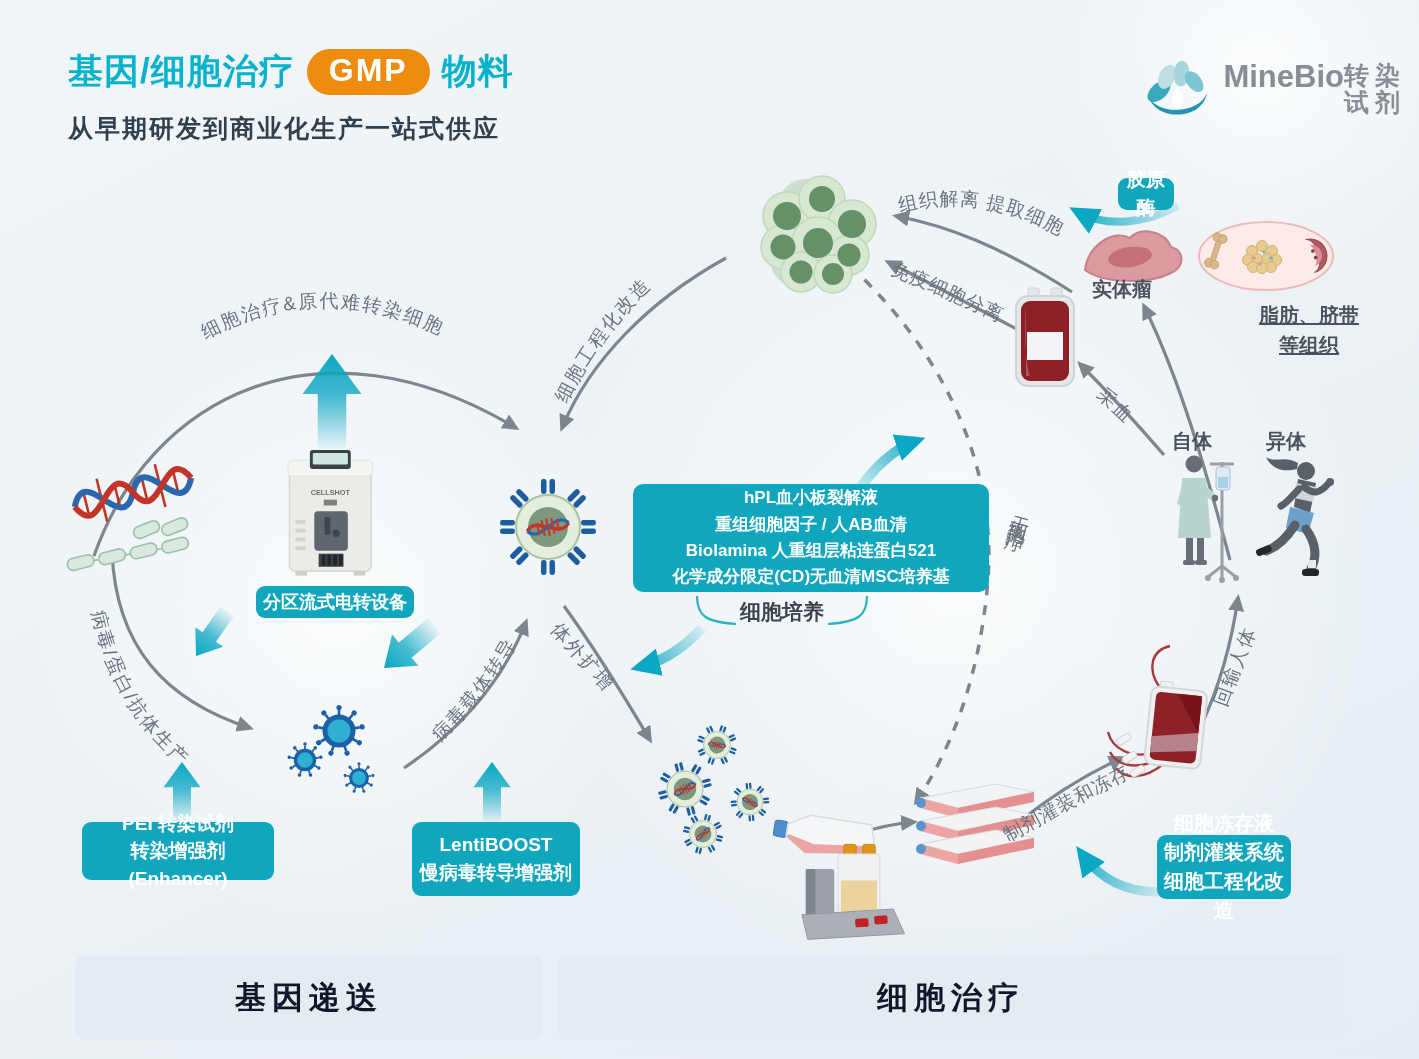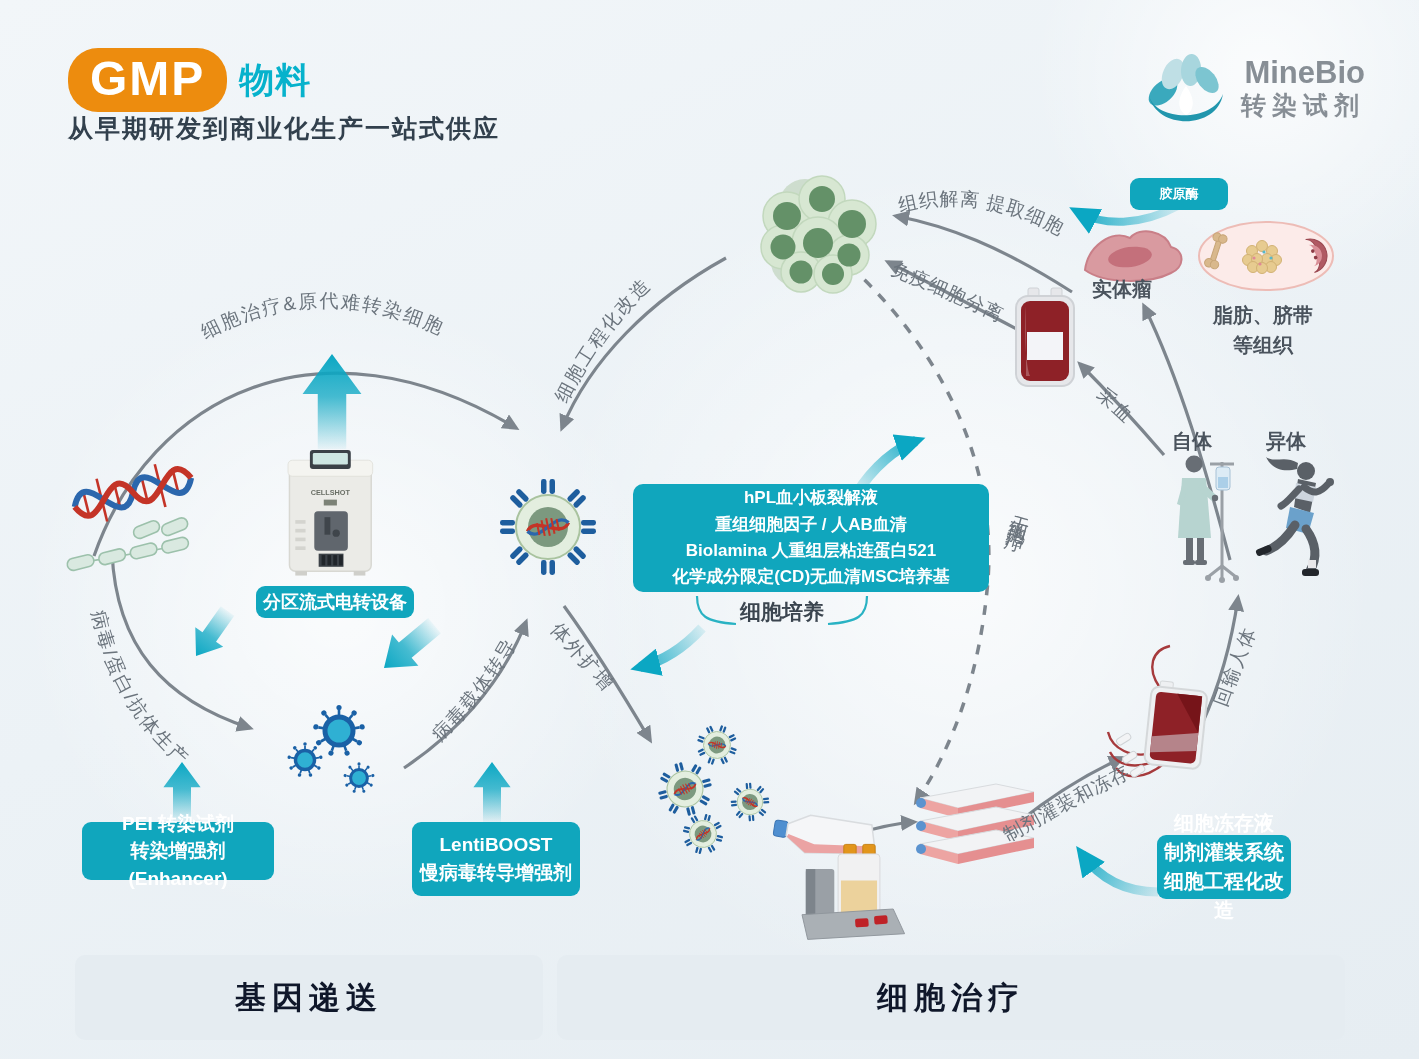--- a/index.html
+++ b/index.html
@@ -4,26 +4,26 @@
 <style>
   html,body{margin:0;padding:0;background:#dfe7ec;}
   .stage{position:relative;width:1419px;height:1059px;overflow:hidden;
     font-family:"Liberation Sans","DejaVu Sans",sans-serif;
     background:linear-gradient(155deg,#f2f6f9 0%,#ecf2f6 45%,#e6edf2 100%);}
   .abs{position:absolute;}
   .glow{position:absolute;border-radius:50%;background:radial-gradient(circle,rgba(255,255,255,.75) 0%,rgba(255,255,255,0) 70%);}
   
   .title-row{display:flex;align-items:center;gap:12px;}
   .title-teal{color:#06b2cc;font-size:35px;font-weight:bold;letter-spacing:1px;}
-  .gmp-pill{background:#ed8c0e;color:#fff;font-size:48px;font-weight:bold;
+  .gmp-pill{background:#ed8c0e;color:#fff;font-size:32px;font-weight:bold;
     padding:3px 22px 6px 22px;border-radius:30px;letter-spacing:2px;}
   .subtitle{color:#32404d;font-size:25px;font-weight:bold;letter-spacing:2px;}
   
   .logo{display:flex;align-items:center;gap:10px;}
-  .logo-text{display:flex;flex-direction:column;line-height:1.1;align-items:flex-end;}
+  .logo-text{display:flex;flex-direction:row;line-height:1.1;}
   .logo-en{color:#878e95;font-size:31px;font-weight:bold;}
   .logo-cn{color:#878e95;font-size:25px;font-weight:bold;letter-spacing:6px;margin-top:2px;}
   
   .badge{position:absolute;background:#10a6bd;color:#fff;font-weight:bold;
     border-radius:9px;display:flex;flex-direction:column;align-items:center;
     justify-content:center;text-align:center;line-height:1.45;}
   .label-dark{position:absolute;color:#4a535d;font-weight:bold;text-align:center;}
   .vert-label{position:absolute;writing-mode:vertical-rl;color:#6b747d;font-size:19px;
     letter-spacing:4px;transform:rotate(16deg);}
   
@@ -479,20 +479,21 @@
       <textPath href="#pImmune" startOffset="0">免疫细胞分离</textPath></text>
     <text class="arc">
       <textPath href="#pBlood" startOffset="0">采血</textPath></text>
     <text class="arc">
       <textPath href="#pReinf" startOffset="0">回输人体</textPath></text>
     <text class="arc2">
       <textPath href="#pFill" startOffset="0">制剂灌装和冻存</textPath></text>
   </svg>
 
   <div class="abs title-row" style="left:68px;top:48px;">
+    <span class="title-teal">基因/细胞治疗</span>
     <span class="gmp-pill">GMP</span>
     <span class="title-teal">物料</span>
   </div>
   <div class="abs subtitle" style="left:68px;top:112px;">从早期研发到商业化生产一站式供应</div>
 
   <div class="abs logo" style="left:1143px;top:46px;">
     <svg width="88" height="84" viewBox="0 0 88 84">
       <ellipse cx="20" cy="46" rx="17" ry="10" fill="#3aa9bd" transform="rotate(-42 20 46)"></ellipse>
       <ellipse cx="30" cy="28" rx="16" ry="10" fill="#bfdfe5" transform="rotate(-66 30 28)"></ellipse>
       <ellipse cx="48" cy="24" rx="16" ry="10" fill="#a8d6de" transform="rotate(-86 48 24)"></ellipse>
@@ -521,34 +522,34 @@
   </div>
 
   <div class="culture-box">
     <span>hPL血小板裂解液</span>
     <span>重组细胞因子 / 人AB血清</span>
     <span>Biolamina 人重组层粘连蛋白521</span>
     <span>化学成分限定(CD)无血清MSC培养基</span>
   </div>
   <div class="label-dark" style="left:712px;top:598px;width:140px;font-size:21px;color:#3b454f;">细胞培养</div>
 
-  <div class="badge" style="left:1118px;top:178px;width:98px;height:32px;font-size:13px;margin-left:12px;">
+  <div class="badge" style="left:1118px;top:178px;width:56px;height:32px;font-size:19px;">
     <span>胶原酶</span>
   </div>
 
 
   <div class="badge" style="left:1157px;top:835px;width:134px;height:64px;font-size:20px;">
     <span>细胞冻存液</span>
     <span>制剂灌装系统</span>
     <span>细胞工程化改造</span>
   </div>
 
   <div class="label-dark" style="left:1072px;top:276px;width:100px;font-size:20px;">实体瘤</div>
 
-  <div class="label-dark" style="left:1197px;top:300px;width:132px;font-size:20px;line-height:1.5;">
+  <div class="label-dark" style="left:1243px;top:300px;width:132px;font-size:20px;line-height:1.5;text-decoration:underline;">
     <div>脂肪、脐带</div>
     <div>等组织</div>
   </div>
 
   <div class="label-dark" style="left:1160px;top:428px;width:64px;font-size:20px;">自体</div>
   <div class="label-dark" style="left:1254px;top:428px;width:64px;font-size:20px;">异体</div>
 
   <div class="vert-label" style="left:992px;top:500px;height:150px;">干细胞治疗</div>
 
   <div class="banner" style="left:75px;width:468px;">

